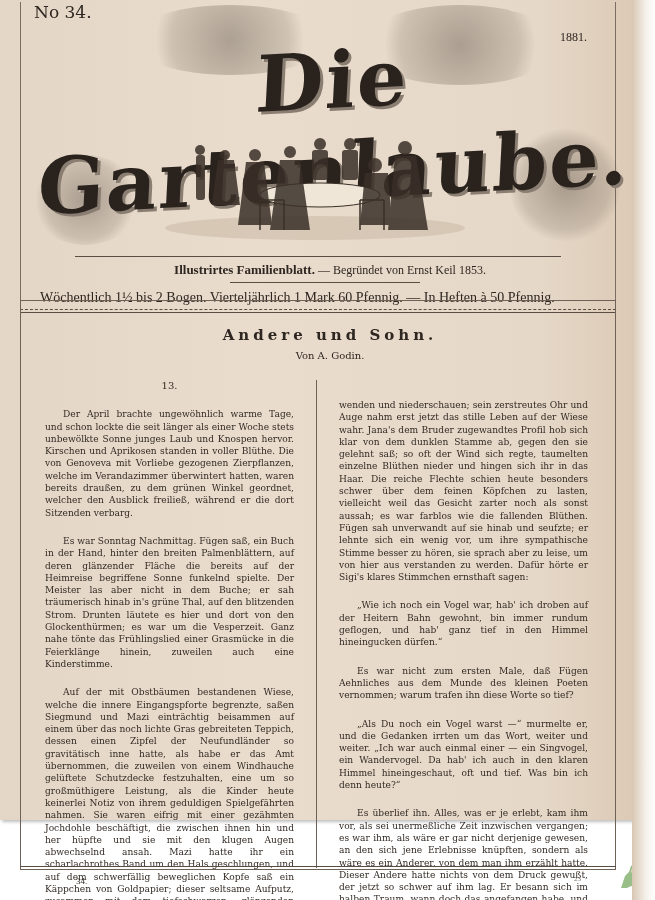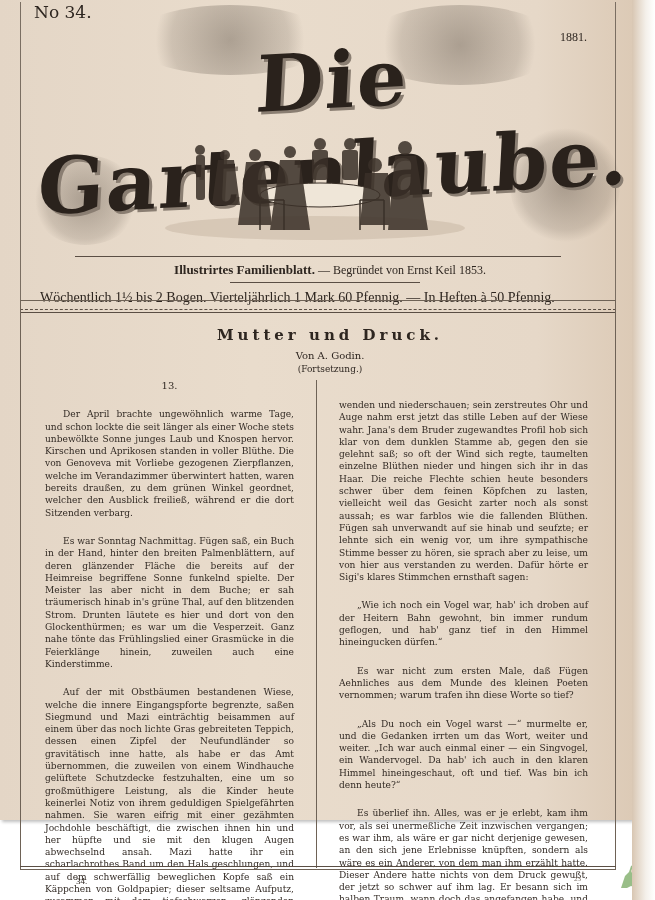--- a/index.html
+++ b/index.html
@@ -128,23 +128,22 @@
     <span>— Begründet von Ernst Keil 1853.</span>
   </div>
   <div class="rule" style="left:230px;top:282px;width:190px;"></div>
   <div class="price-line">Wöchentlich 1½ bis 2 Bogen.   Vierteljährlich 1 Mark 60 Pfennig. — In Heften à 50 Pfennig.</div>
 
   <div class="rule" style="left:20px;top:309px;width:596px;border-top-style:dashed;"></div>
   <div class="rule" style="left:20px;top:312px;width:596px;"></div>
 
   <div class="frame-outer"></div>
 
-  <div class="article-title">Mutter und Druck.</div>
+  <div class="article-title">Andere und Sohn.</div>
   <div class="byline">Von A. Godin.</div>
-  <div class="continued">(Fortsetzung.)</div>
 
   <div class="col-divider"></div>
 
   <div class="col col-left">
     <div class="chapter-no">13.</div>
     <p>Der April brachte ungewöhnlich warme Tage, und schon lockte die seit länger als einer Woche stets unbewölkte Sonne junges Laub und Knospen hervor. Kirschen und Aprikosen standen in voller Blüthe. Die von Genoveva mit Vorliebe gezogenen Zierpflanzen, welche im Verandazimmer überwintert hatten, waren bereits draußen, zu dem grünen Winkel geordnet, welcher den Ausblick freiließ, während er die dort Sitzenden verbarg.</p>
     <p>Es war Sonntag Nachmittag. Fügen saß, ein Buch in der Hand, hinter den breiten Palmenblättern, auf deren glänzender Fläche die bereits auf der Heimreise begriffene Sonne funkelnd spielte. Der Meister las aber nicht in dem Buche; er sah träumerisch hinab in's grüne Thal, auf den blitzenden Strom. Drunten läutete es hier und dort von den Glockenthürmen; es war um die Vesperzeit. Ganz nahe tönte das Frühlingslied einer Grasmücke in die Feierklänge hinein, zuweilen auch eine Kinderstimme.</p>
     <p>Auf der mit Obstbäumen bestandenen Wiese, welche die innere Eingangspforte begrenzte, saßen Siegmund und Mazi einträchtig beisammen auf einem über das noch lichte Gras gebreiteten Teppich, dessen einen Zipfel der Neufundländer so gravitätisch inne hatte, als habe er das Amt übernommen, die zuweilen von einem Windhauche gelüftete Schutzdecke festzuhalten, eine um so großmüthigere Leistung, als die Kinder heute keinerlei Notiz von ihrem geduldigen Spielgefährten nahmen. Sie waren eifrig mit einer gezähmten Jochdohle beschäftigt, die zwischen ihnen hin und her hüpfte und sie mit den klugen Augen abwechselnd ansah. Mazi hatte ihr ein scharlachrothes Band um den Hals geschlungen, und auf dem schwerfällig beweglichen Kopfe saß ein Käppchen von Goldpapier; dieser seltsame Aufputz, zusammen mit dem tiefschwarzen, glänzenden Gefieder und dem rothen Schnabel verliehen dem Vogel etwas besonders Phantastisches. Vor Siegmund, der auf der dem Hunde gegenüberliegenden Teppichecke kniete, lag ein Haufen bunter, glitzernder Steine und Schieferstücke, woraus er einen Bau aufthürmte. Der Eifer, mit dem er sich dem Geschäfte hingab, ward höchstens von der Lebhaftigkeit Mazi's übertroffen, welche mit der Dohle sprach, fest überzeugt, von ihr verstanden zu werden, und daß der Vogel jetzt ein Prinz und der entstehende Prachtbau sein Palast sei. Die Kinderphantasie schwang ihren Zauberstab, der alle Dinge sicherer verwandelt, als das Gebot einer Märchenfee.</p>
 
   </div>

